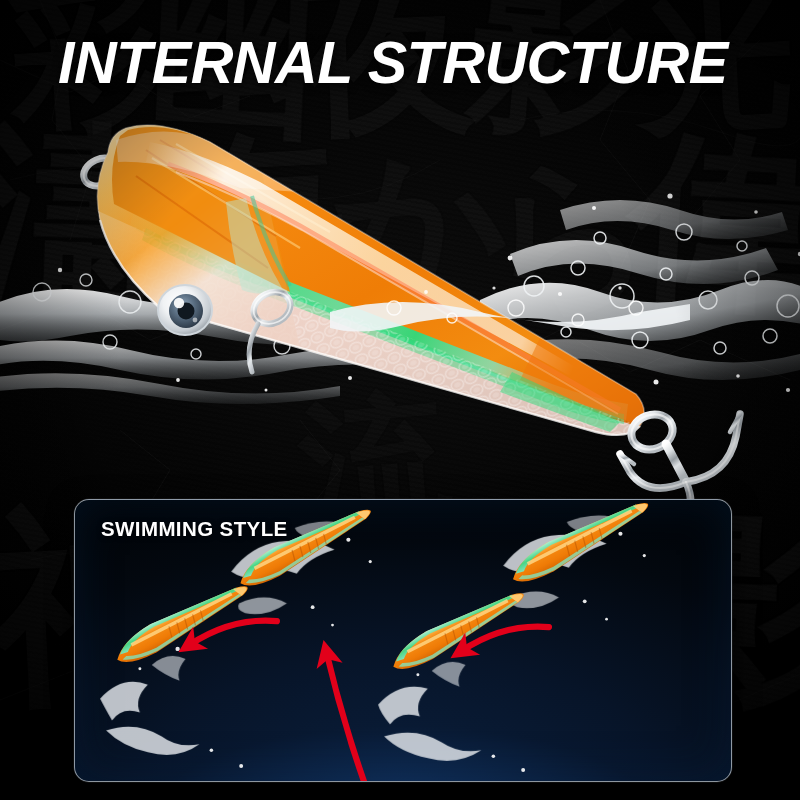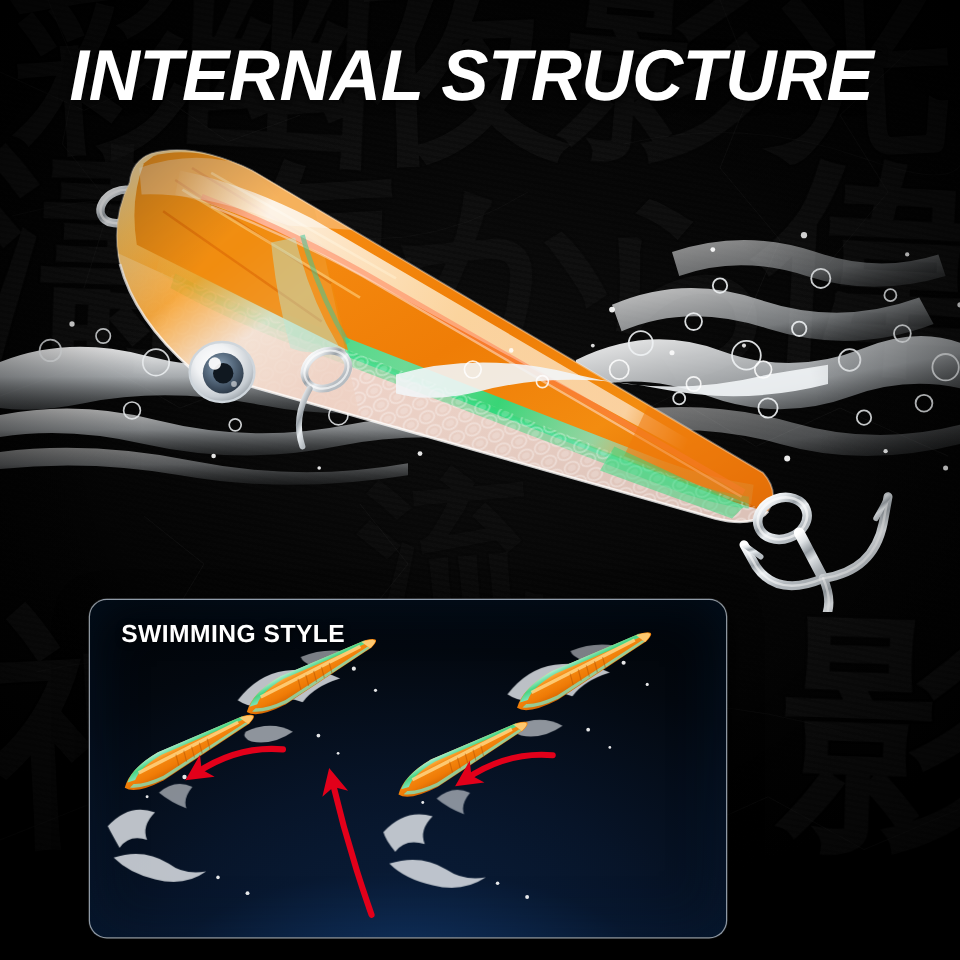--- a/index.html
+++ b/index.html
@@ -55,21 +55,21 @@
   }
 
   
   #mainLure { position:absolute; left:0; top:80px; width:800px; height:430px; }
 
   
   .splash { position:absolute; pointer-events:none; }
 
   
   .panel {
-    position:absolute; left:74px; top:499px; width:532px; height:283px;
+    position:absolute; left:74px; top:499px; width:658px; height:283px;
     border-radius:15px;
     background:
       radial-gradient(ellipse 100% 120% at 50% 100%, #0a1f3d 0%, #071428 38%, #03080f 72%, #010305 100%);
     border:1.6px solid rgba(196,206,218,.72);
     box-shadow:
       0 0 0 .5px rgba(255,255,255,.10),
       0 6px 26px rgba(0,0,0,.85),
       inset 0 0 46px rgba(10,40,80,.35);
     overflow:hidden;
   }

